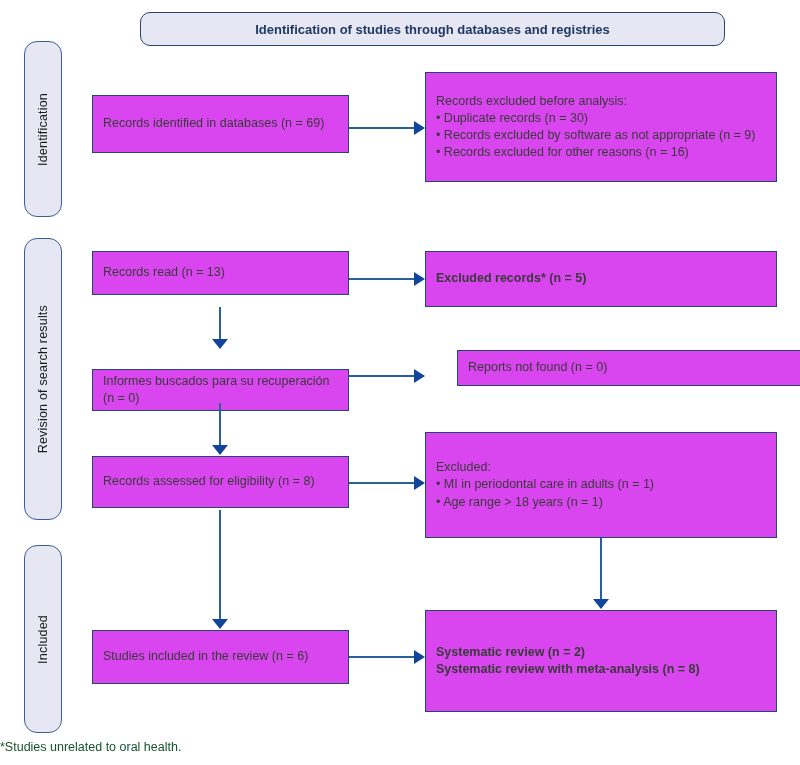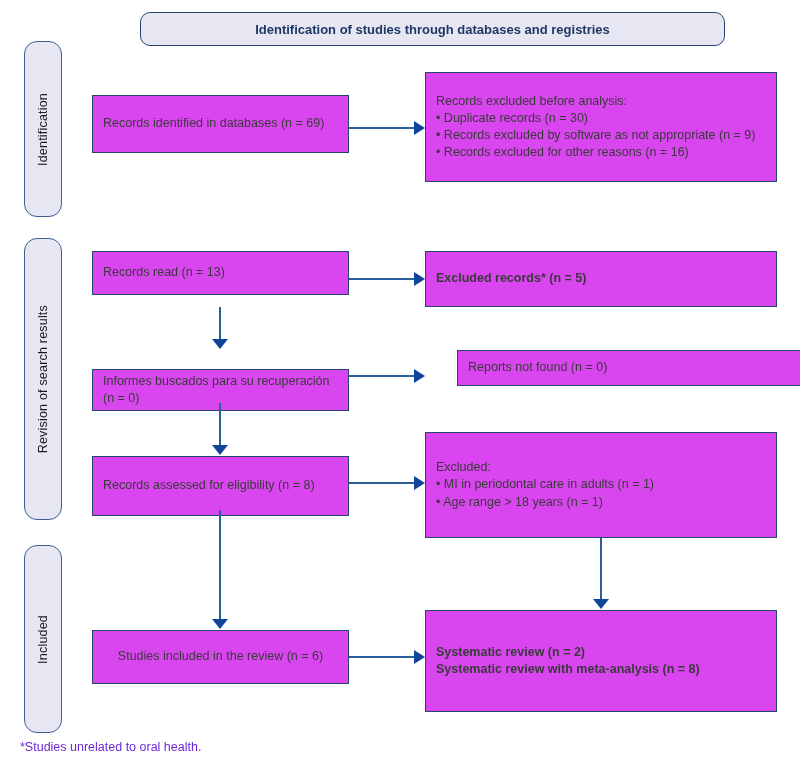--- a/index.html
+++ b/index.html
@@ -40,39 +40,39 @@
     display:flex;flex-direction:column;justify-content:center;
     font-size:12.5px;color:var(--text);line-height:1.38;
     padding:6px 10px;
   }
   .box-l{left:92px;width:257px;border:1.6px solid var(--border);}
   .box-r{left:425px;width:352px;border:1.3px solid var(--border);}
 
   #lbox1{top:95px;height:58px;}
   #lbox2{top:251px;height:44px;}
   #lbox3{top:349px;height:42px;margin-top:20px;}
-  #lbox4{top:456px;height:60px;}
-  #lbox5{top:630px;height:54px;text-align:center;}
+  #lbox4{top:456px;height:52px;}
+  #lbox5{top:630px;height:54px;}
 
   #rbox1{top:72px;height:110px;}
   #rbox2{top:251px;height:56px;font-weight:bold;}
   #rbox3{top:350px;height:36px;margin-left:32px;}
   #rbox4{top:432px;height:106px;}
   #rbox5{top:610px;height:102px;font-weight:bold;}
 
   .line-h{position:absolute;height:2px;background:var(--arrow);}
   .line-v{position:absolute;width:2px;background:var(--arrow);}
   .head-right{position:absolute;width:0;height:0;
     border-top:7px solid transparent;border-bottom:7px solid transparent;
     border-left:11px solid var(--arrow_head);}
   .head-down{position:absolute;width:0;height:0;
     border-left:8px solid transparent;border-right:8px solid transparent;
     border-top:10px solid var(--arrow_head);}
 
-  .footnote{position:absolute;left:20px;top:740px;font-size:12.5px;color:#6d28d9;}
+  .footnote{position:absolute;left:0;top:740px;font-size:12.5px;color:#14532d;}
 </style>
 </head>
 <body>
 
 <div id="canvas">
 
   <div class="banner">
     <span>Identification of studies through databases and registries</span>
   </div>
 

